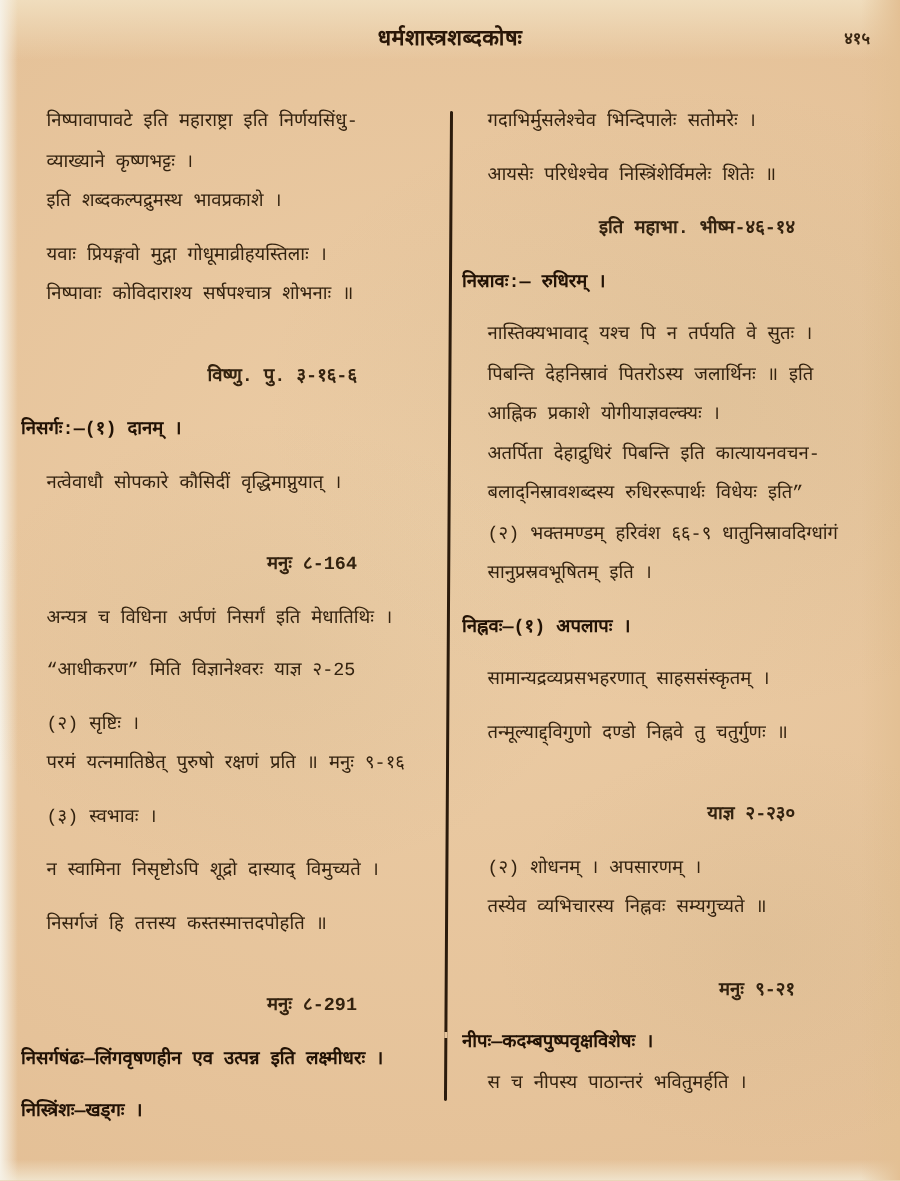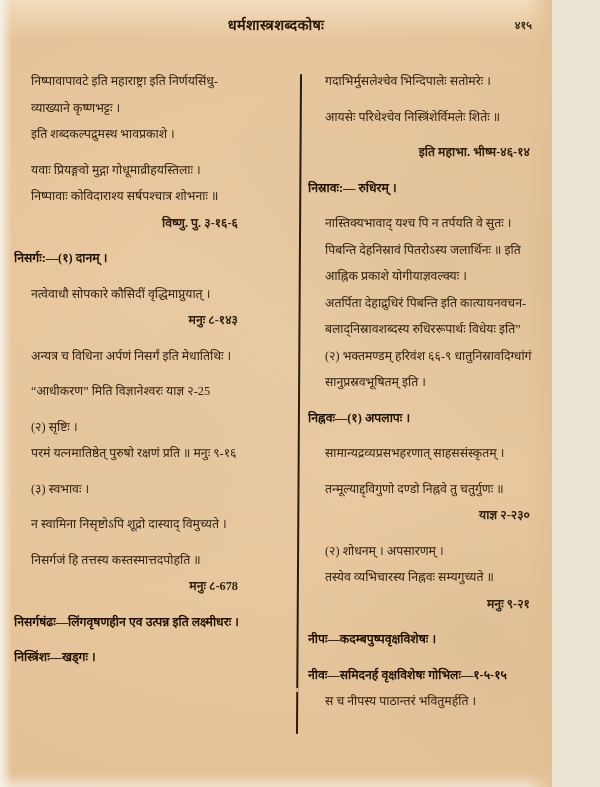--- a/index.html
+++ b/index.html
@@ -1,20 +1,20 @@
 <!DOCTYPE html>
 <html><head>
 <meta charset="utf-8">
 <style>
   html,body{margin:0;padding:0;background:#ece4d2;}
   #page{
     position:relative;
-    width:552px;height:787px;
+    width:600px;height:787px;
     overflow:hidden;
-    font-family:Liberation Serif, serif;
+    font-family:Liberation Mono, monospace;
     background:
       radial-gradient(ellipse 420px 300px at 78% 34%, rgba(150,140,95,0.10), rgba(150,140,95,0) 70%),
       radial-gradient(ellipse 300px 220px at 30% 55%, rgba(150,140,95,0.08), rgba(150,140,95,0) 70%),
       radial-gradient(ellipse 260px 200px at 85% 80%, rgba(150,140,95,0.08), rgba(150,140,95,0) 70%),
       linear-gradient(90deg, #f6f1e6 0px, rgba(246,241,230,0) 12px),
       linear-gradient(270deg, #e3c094 0px, rgba(227,192,148,0) 26px),
       linear-gradient(0deg, #f0e3cb 0px, rgba(240,227,203,0) 14px),
       linear-gradient(180deg, #f0ddbd 0px, rgba(240,221,189,0) 40px),
       radial-gradient(ellipse 700px 600px at 50% 45%, #ecCDa6, #e2bd93 100%);
     background-color:#e7c69e;
@@ -33,21 +33,21 @@
   
   .col{
     position:absolute;top:68px;bottom:6px;overflow:hidden;
     font-size:12.3px;line-height:26.5px;
   }
   #colL{left:14px;width:276px;}
   #colR{left:308px;width:282px;}
   .ln{white-space:nowrap;}
   .ln.body{padding-left:17px;}
   .ln.head{padding-left:0;font-weight:bold;color:#221205;}
-  .ln.cite{text-align:right;padding-right:52px;font-weight:bold;}
+  .ln.cite{text-align:right;padding-right:52px;font-weight:bold;margin-top:28px;}
   #colR .ln.cite{padding-right:60px;}
   .ln.gap{margin-top:9px;}
   
   #divider{
     position:absolute;left:298px;top:74px;height:660px;width:1.6px;
     background:#2b1b0c;transform:rotate(.35deg);border-radius:1px;
   }
   #divider:after{
     content:"";position:absolute;left:0;top:614px;width:100%;height:4px;background:#e7c69e;
   }
@@ -65,29 +65,29 @@
 
   <div id="colL" class="col">
       <div class="ln body">निष्पावापावटे इति महाराष्ट्रा इति  निर्णयसिंधु-</div>
       <div class="ln body">व्याख्याने कृष्णभट्टः ।</div>
       <div class="ln body">इति शब्दकल्पद्रुमस्थ भावप्रकाशे ।</div>
       <div class="ln body gap">यवाः प्रियङ्गवो मुद्गा गोधूमाव्रीहयस्तिलाः ।</div>
       <div class="ln body">निष्पावाः कोविदाराश्य सर्षपश्चात्र शोभनाः ॥</div>
       <div class="ln cite">विष्णु. पु.  ३-१६-६</div>
       <div class="ln head gap">निसर्गः:—(१) दानम् ।</div>
       <div class="ln body gap">नत्वेवाधौ सोपकारे कौसिदीं वृद्धिमाप्नुयात् ।</div>
-      <div class="ln cite">मनुः ८-१४३</div>
+      <div class="ln cite">मनुः ८-164</div>
       <div class="ln body gap">अन्यत्र च विधिना अर्पणं निसर्गं इति मेधातिथिः ।</div>
       <div class="ln body gap">“आधीकरण” मिति विज्ञानेश्वरः याज्ञ  २-25</div>
       <div class="ln body gap">(२) सृष्टिः ।</div>
       <div class="ln body">परमं यत्नमातिष्ठेत् पुरुषो रक्षणं प्रति ॥  मनुः ९-१६</div>
       <div class="ln body gap">(३) स्वभावः ।</div>
       <div class="ln body gap">न स्वामिना निसृष्टोऽपि शूद्रो दास्याद् विमुच्यते ।</div>
       <div class="ln body gap">निसर्गजं हि तत्तस्य कस्तस्मात्तदपोहति ॥</div>
-      <div class="ln cite">मनुः ८-678</div>
+      <div class="ln cite">मनुः ८-291</div>
       <div class="ln head gap">निसर्गषंढः—लिंगवृषणहीन एव उत्पन्न इति लक्ष्मीधरः ।</div>
       <div class="ln head gap">निस्त्रिंशः—खड्गः ।</div>
     </div>
   <div id="colR" class="col">
       <div class="ln body">गदाभिर्मुसलेश्चेव भिन्दिपालेः सतोमरेः ।</div>
       <div class="ln body gap">आयसेः परिधेश्चेव निस्त्रिंशेर्विमलेः शितेः  ॥</div>
       <div class="ln cite gap">इति महाभा. भीष्म-४६-१४</div>
       <div class="ln head gap">निस्रावः:— रुधिरम् ।</div>
       <div class="ln body gap">नास्तिक्यभावाद् यश्च पि न तर्पयति वे सुतः ।</div>
       <div class="ln body">पिबन्ति देहनिस्रावं पितरोऽस्य जलार्थिनः ॥ इति</div>
@@ -97,16 +97,15 @@
       <div class="ln body">(२) भक्तमण्डम् हरिवंश ६६-९ धातुनिस्रावदिग्धांगं</div>
       <div class="ln body">सानुप्रस्रवभूषितम् इति ।</div>
       <div class="ln head gap">निह्नवः—(१) अपलापः ।</div>
       <div class="ln body gap">सामान्यद्रव्यप्रसभहरणात् साहससंस्कृतम् ।</div>
       <div class="ln body gap">तन्मूल्याद्द्विगुणो दण्डो निह्नवे तु चतुर्गुणः ॥</div>
       <div class="ln cite">याज्ञ  २-२३०</div>
       <div class="ln body gap">(२) शोधनम् । अपसारणम् ।</div>
       <div class="ln body">तस्येव व्यभिचारस्य निह्नवः सम्यगुच्यते ॥</div>
       <div class="ln cite">मनुः ९-२१</div>
       <div class="ln head gap">नीपः—कदम्बपुष्पवृक्षविशेषः ।</div>
-      <div class="ln head gap">नीवः—समिदनर्ह वृक्षविशेषः गोभिलः—१-५-१५</div>
       <div class="ln body">स च नीपस्य पाठान्तरं भवितुमर्हति ।</div>
     </div>
 </div>
 
 </body></html>

